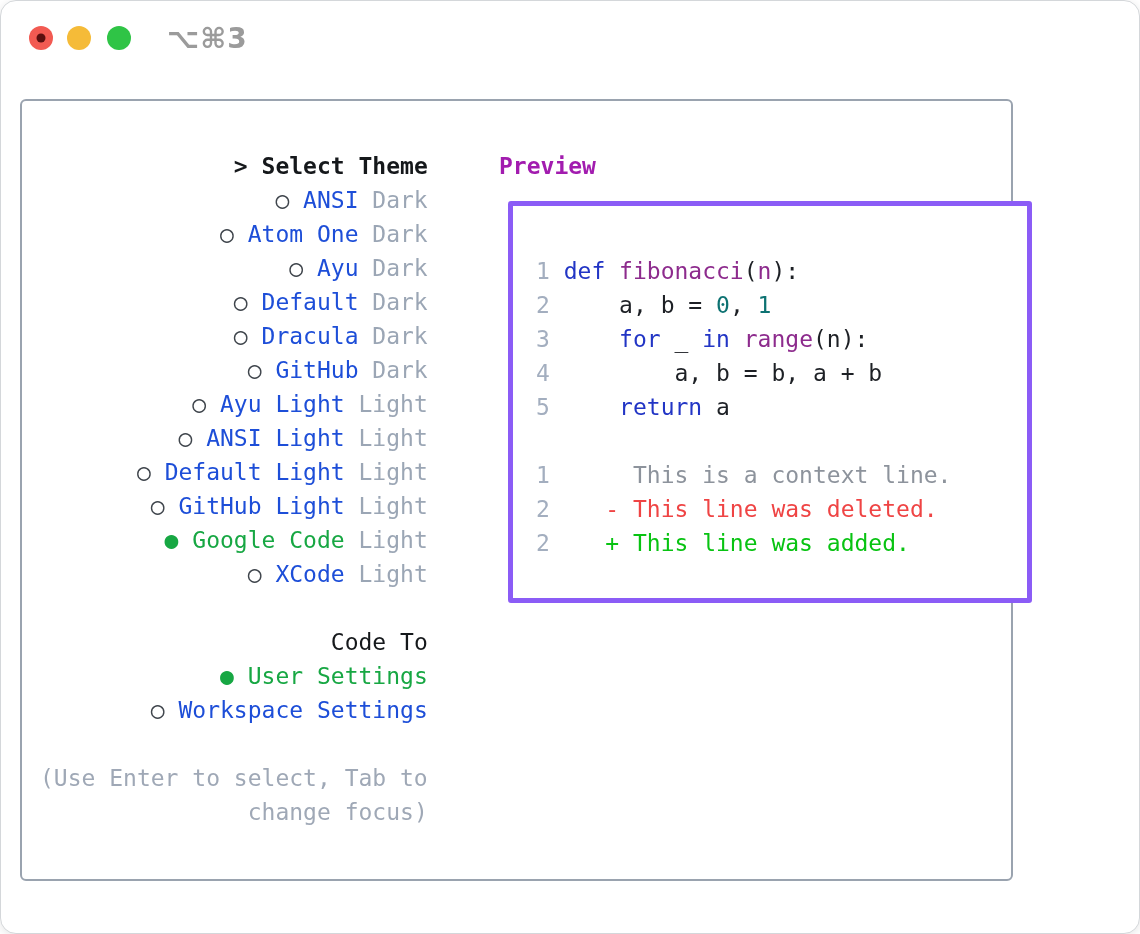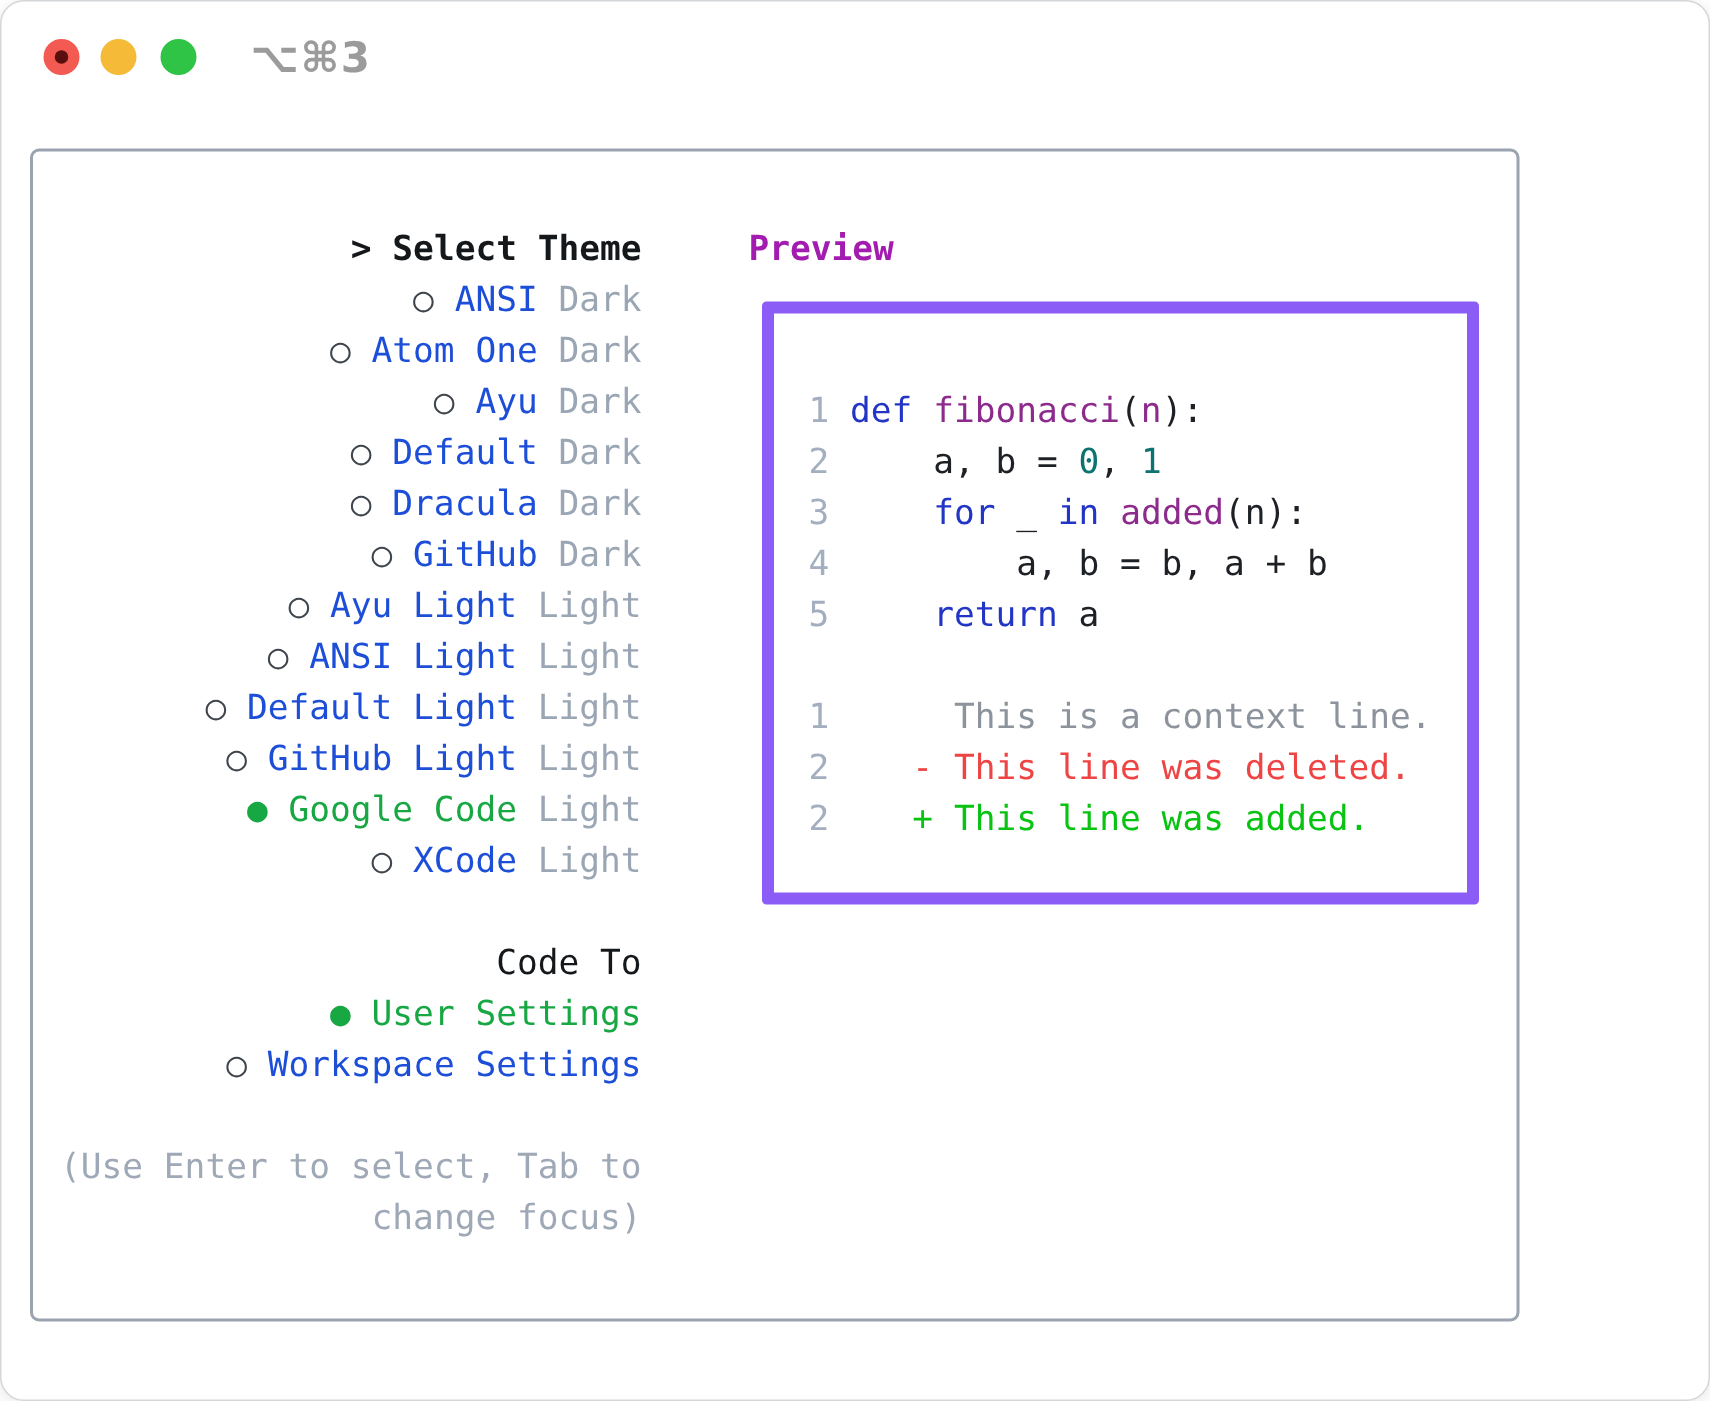--- a/index.html
+++ b/index.html
@@ -22,22 +22,22 @@
   .row{white-space:pre;height:34px;}
   .hd{font-weight:bold;color:#15181b;}
   .marker{color:#3f454c;}
   .itname{color:#1d4ed8;}
   .muted{color:#9ba6b5;}
   .sel{color:#17a743;}
   .help{color:#9fa8b6;}
   
   .prevhdr{position:absolute;left:498px;top:148px;font-size:23px;line-height:34px;
            font-weight:bold;color:#a21caf;white-space:pre;}
-  .prevbox{position:absolute;left:507px;top:200px;width:478px;height:402px;
-           border:8px solid #8b5cf6;border-radius:3px;background:#fff;box-sizing:border-box;}
+  .prevbox{position:absolute;left:507px;top:200px;width:524px;height:402px;
+           border:5px solid #8b5cf6;border-radius:3px;background:#fff;box-sizing:border-box;}
   .code{position:absolute;left:23px;top:48px;font-size:23px;line-height:34px;}
   .ln{color:#a3aebf;}
   .kw{color:#2235c5;}
   .fn{color:#8d2b8d;}
   .num{color:#0d7272;}
   .pl{color:#1d2025;}
   .ctx{color:#8d939c;}
   .del{color:#ef4444;}
   .add{color:#08c312;}
 </style>
@@ -84,21 +84,21 @@
       <div class="row help">(Use Enter to select, Tab to</div>
       <div class="row help">change focus)</div>
     </div>
 
     <div class="prevhdr">Preview</div>
 
     <div class="prevbox">
       <div class="code">
           <div class="row"><span class="ln">1 </span><span class="kw">def </span><span class="fn">fibonacci</span><span class="pl">(</span><span class="fn">n</span><span class="pl">):</span></div>
           <div class="row"><span class="ln">2 </span><span class="pl">    a, b = </span><span class="num">0</span><span class="pl">, </span><span class="num">1</span></div>
-          <div class="row"><span class="ln">3 </span><span class="pl">    </span><span class="kw">for</span><span class="pl"> _ </span><span class="kw">in</span><span class="pl"> </span><span class="fn">added</span><span class="pl">(n):</span></div>
+          <div class="row"><span class="ln">3 </span><span class="pl">    </span><span class="kw">for</span><span class="pl"> _ </span><span class="kw">in</span><span class="pl"> </span><span class="fn">range</span><span class="pl">(n):</span></div>
           <div class="row"><span class="ln">4 </span><span class="pl">        a, b = b, a + b</span></div>
           <div class="row"><span class="ln">5 </span><span class="pl">    </span><span class="kw">return</span><span class="pl"> a</span></div>
           <div class="row">&nbsp;</div>
           <div class="row"><span class="ln">1 </span><span class="ctx">     This is a context line.</span></div>
           <div class="row"><span class="ln">2 </span><span class="del">   - This line was deleted.</span></div>
           <div class="row"><span class="ln">2 </span><span class="add">   + This line was added.</span></div>
         </div>
     </div>
 
   </div>

